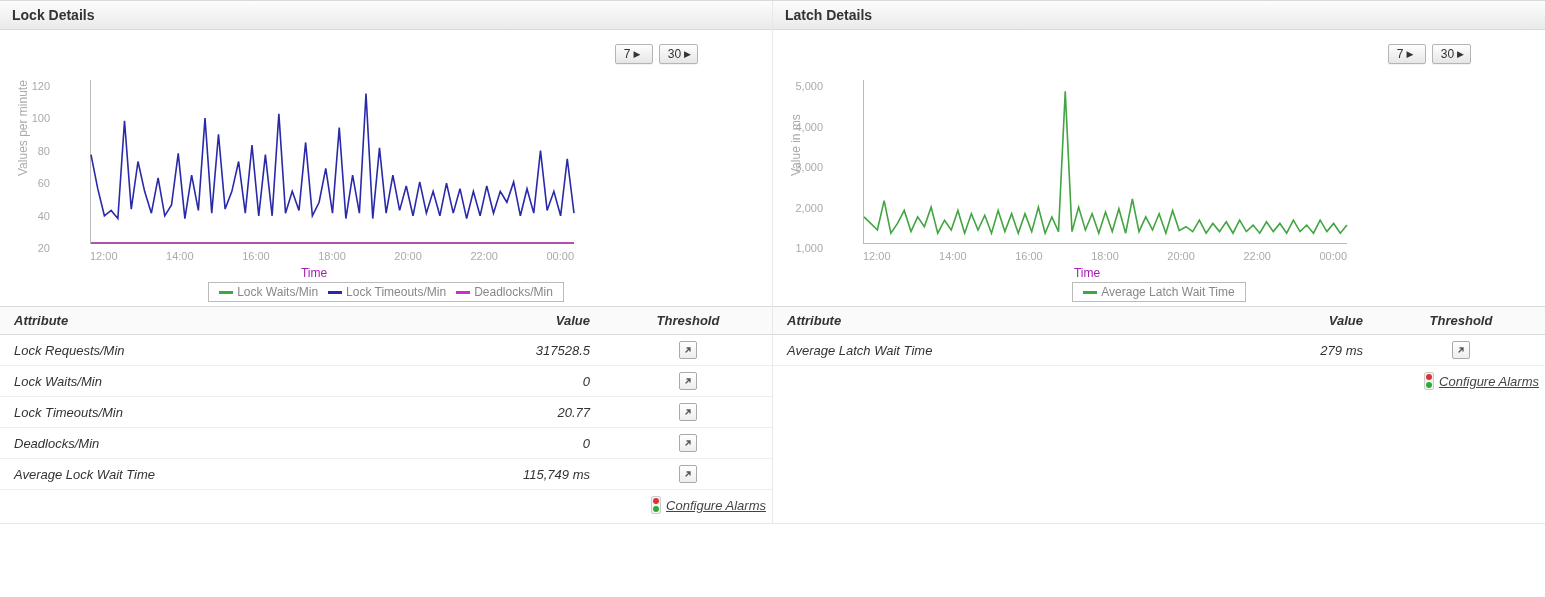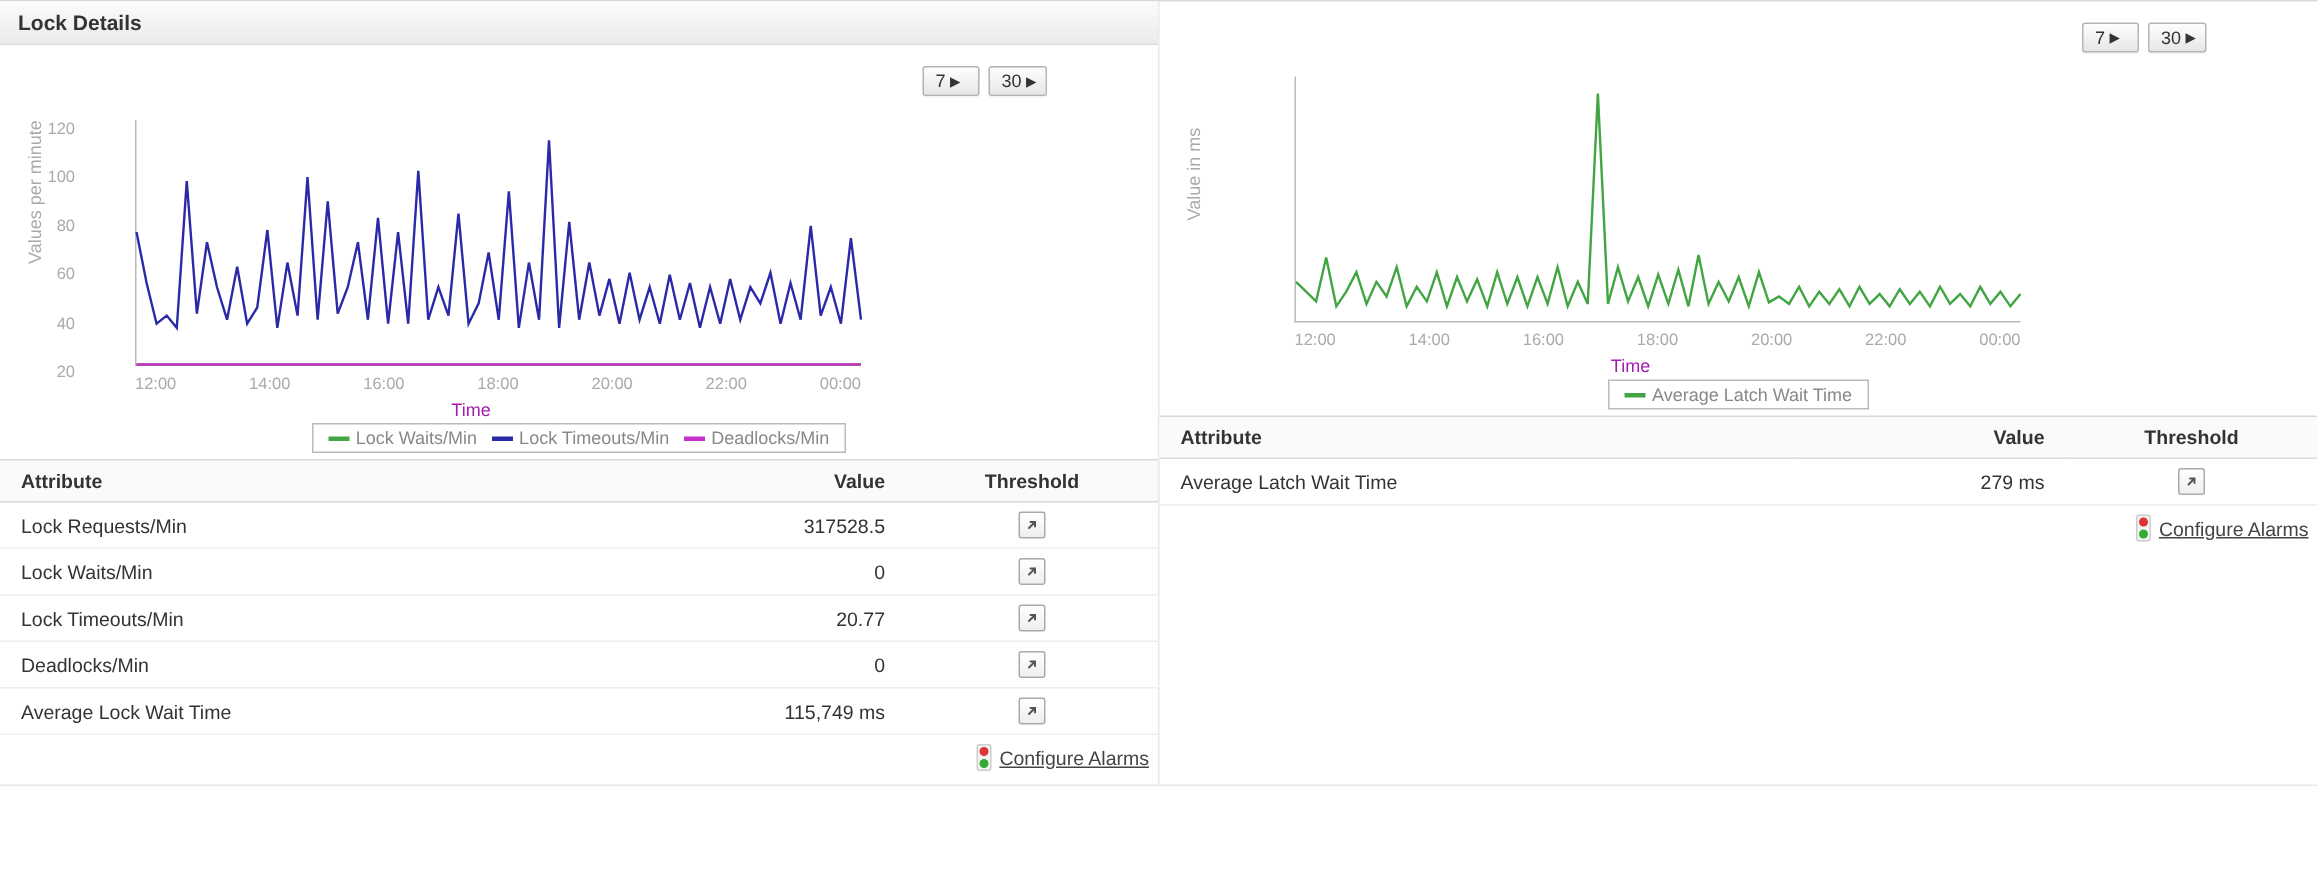--- a/index.html
+++ b/index.html
@@ -56,20 +56,21 @@
     box-shadow: 0 1px 0 rgba(0,0,0,0.05);
   }
   .range-btn .arrow {
     font-size: 9px;
     line-height: 1;
     color: #333;
   }
   .table {
     border-collapse: collapse;
     width: 100%;
+    font-style: italic;
   }
   .table th, .table td {
     text-align: left;
     padding: 6px 14px;
     border-top: 1px solid #eee;
     font-size: 13px;
   }
   .table th {
     background: #fafafa;
     border-top: 1px solid #d9d9d9;
@@ -326,35 +327,43 @@
               <span class="traffic"></span>
               <span>Configure Alarms</span>
             </span>
           </td>
         </tr>
       </tbody>
     </table>
   </div>
 
   <div class="panel">
+    <div class="panel-header">Latch Details</div>
 
     <div class="chart-area">
       <div class="range-btns">
         <span class="range-btn">
           <span>7</span>
           <span class="arrow">▶</span>
         </span>
         <span class="range-btn">
           <span>30</span>
           <span class="arrow">▶</span>
         </span>
       </div>
 
       <div class="chart-frame">
         <div class="yaxis-title">Value in ms</div>
+        <div class="yticks">
+            <span>5,000</span>
+            <span>4,000</span>
+            <span>3,000</span>
+            <span>2,000</span>
+            <span>1,000</span>
+          </div>
         <div class="plot">
           <svg class="series" preserveAspectRatio="none" viewBox="0 0 480 160">
               <path d="M0.0 134.4 L6.7 140.8 L13.3 147.2 L20.0 118.4 L26.7 150.4 L33.3 140.8 L40.0 128.0 L46.7 148.8 L53.3 134.4 L60.0 144.0 L66.7 124.8 L73.3 150.4 L80.0 137.6 L86.7 147.2 L93.3 128.0 L100.0 150.4 L106.7 131.2 L113.3 147.2 L120.0 132.8 L126.7 150.4 L133.3 128.0 L140.0 148.8 L146.7 131.2 L153.3 150.4 L160.0 131.2 L166.7 148.8 L173.3 124.8 L180.0 150.4 L186.7 134.4 L193.3 148.8 L200.0 11.2 L206.7 148.8 L213.3 124.8 L220.0 147.2 L226.7 131.2 L233.3 150.4 L240.0 129.6 L246.7 148.8 L253.3 126.4 L260.0 150.4 L266.7 116.8 L273.3 148.8 L280.0 134.4 L286.7 147.2 L293.3 131.2 L300.0 150.4 L306.7 128.0 L313.3 147.8 L320.0 144.0 L326.7 148.8 L333.3 137.6 L340.0 150.4 L346.7 140.8 L353.3 148.8 L360.0 139.2 L366.7 150.4 L373.3 137.6 L380.0 148.8 L386.7 142.4 L393.3 150.4 L400.0 139.2 L406.7 148.8 L413.3 140.8 L420.0 150.4 L426.7 137.6 L433.3 148.8 L440.0 142.4 L446.7 150.4 L453.3 137.6 L460.0 148.8 L466.7 140.8 L473.3 150.4 L480.0 142.4 " fill="none" stroke="#41a541" stroke-width="1.6" vector-effect="non-scaling-stroke"></path>
             </svg>
         </div>
         <div class="xticks">
             <span>12:00</span>
             <span>14:00</span>
             <span>16:00</span>
             <span>18:00</span>

